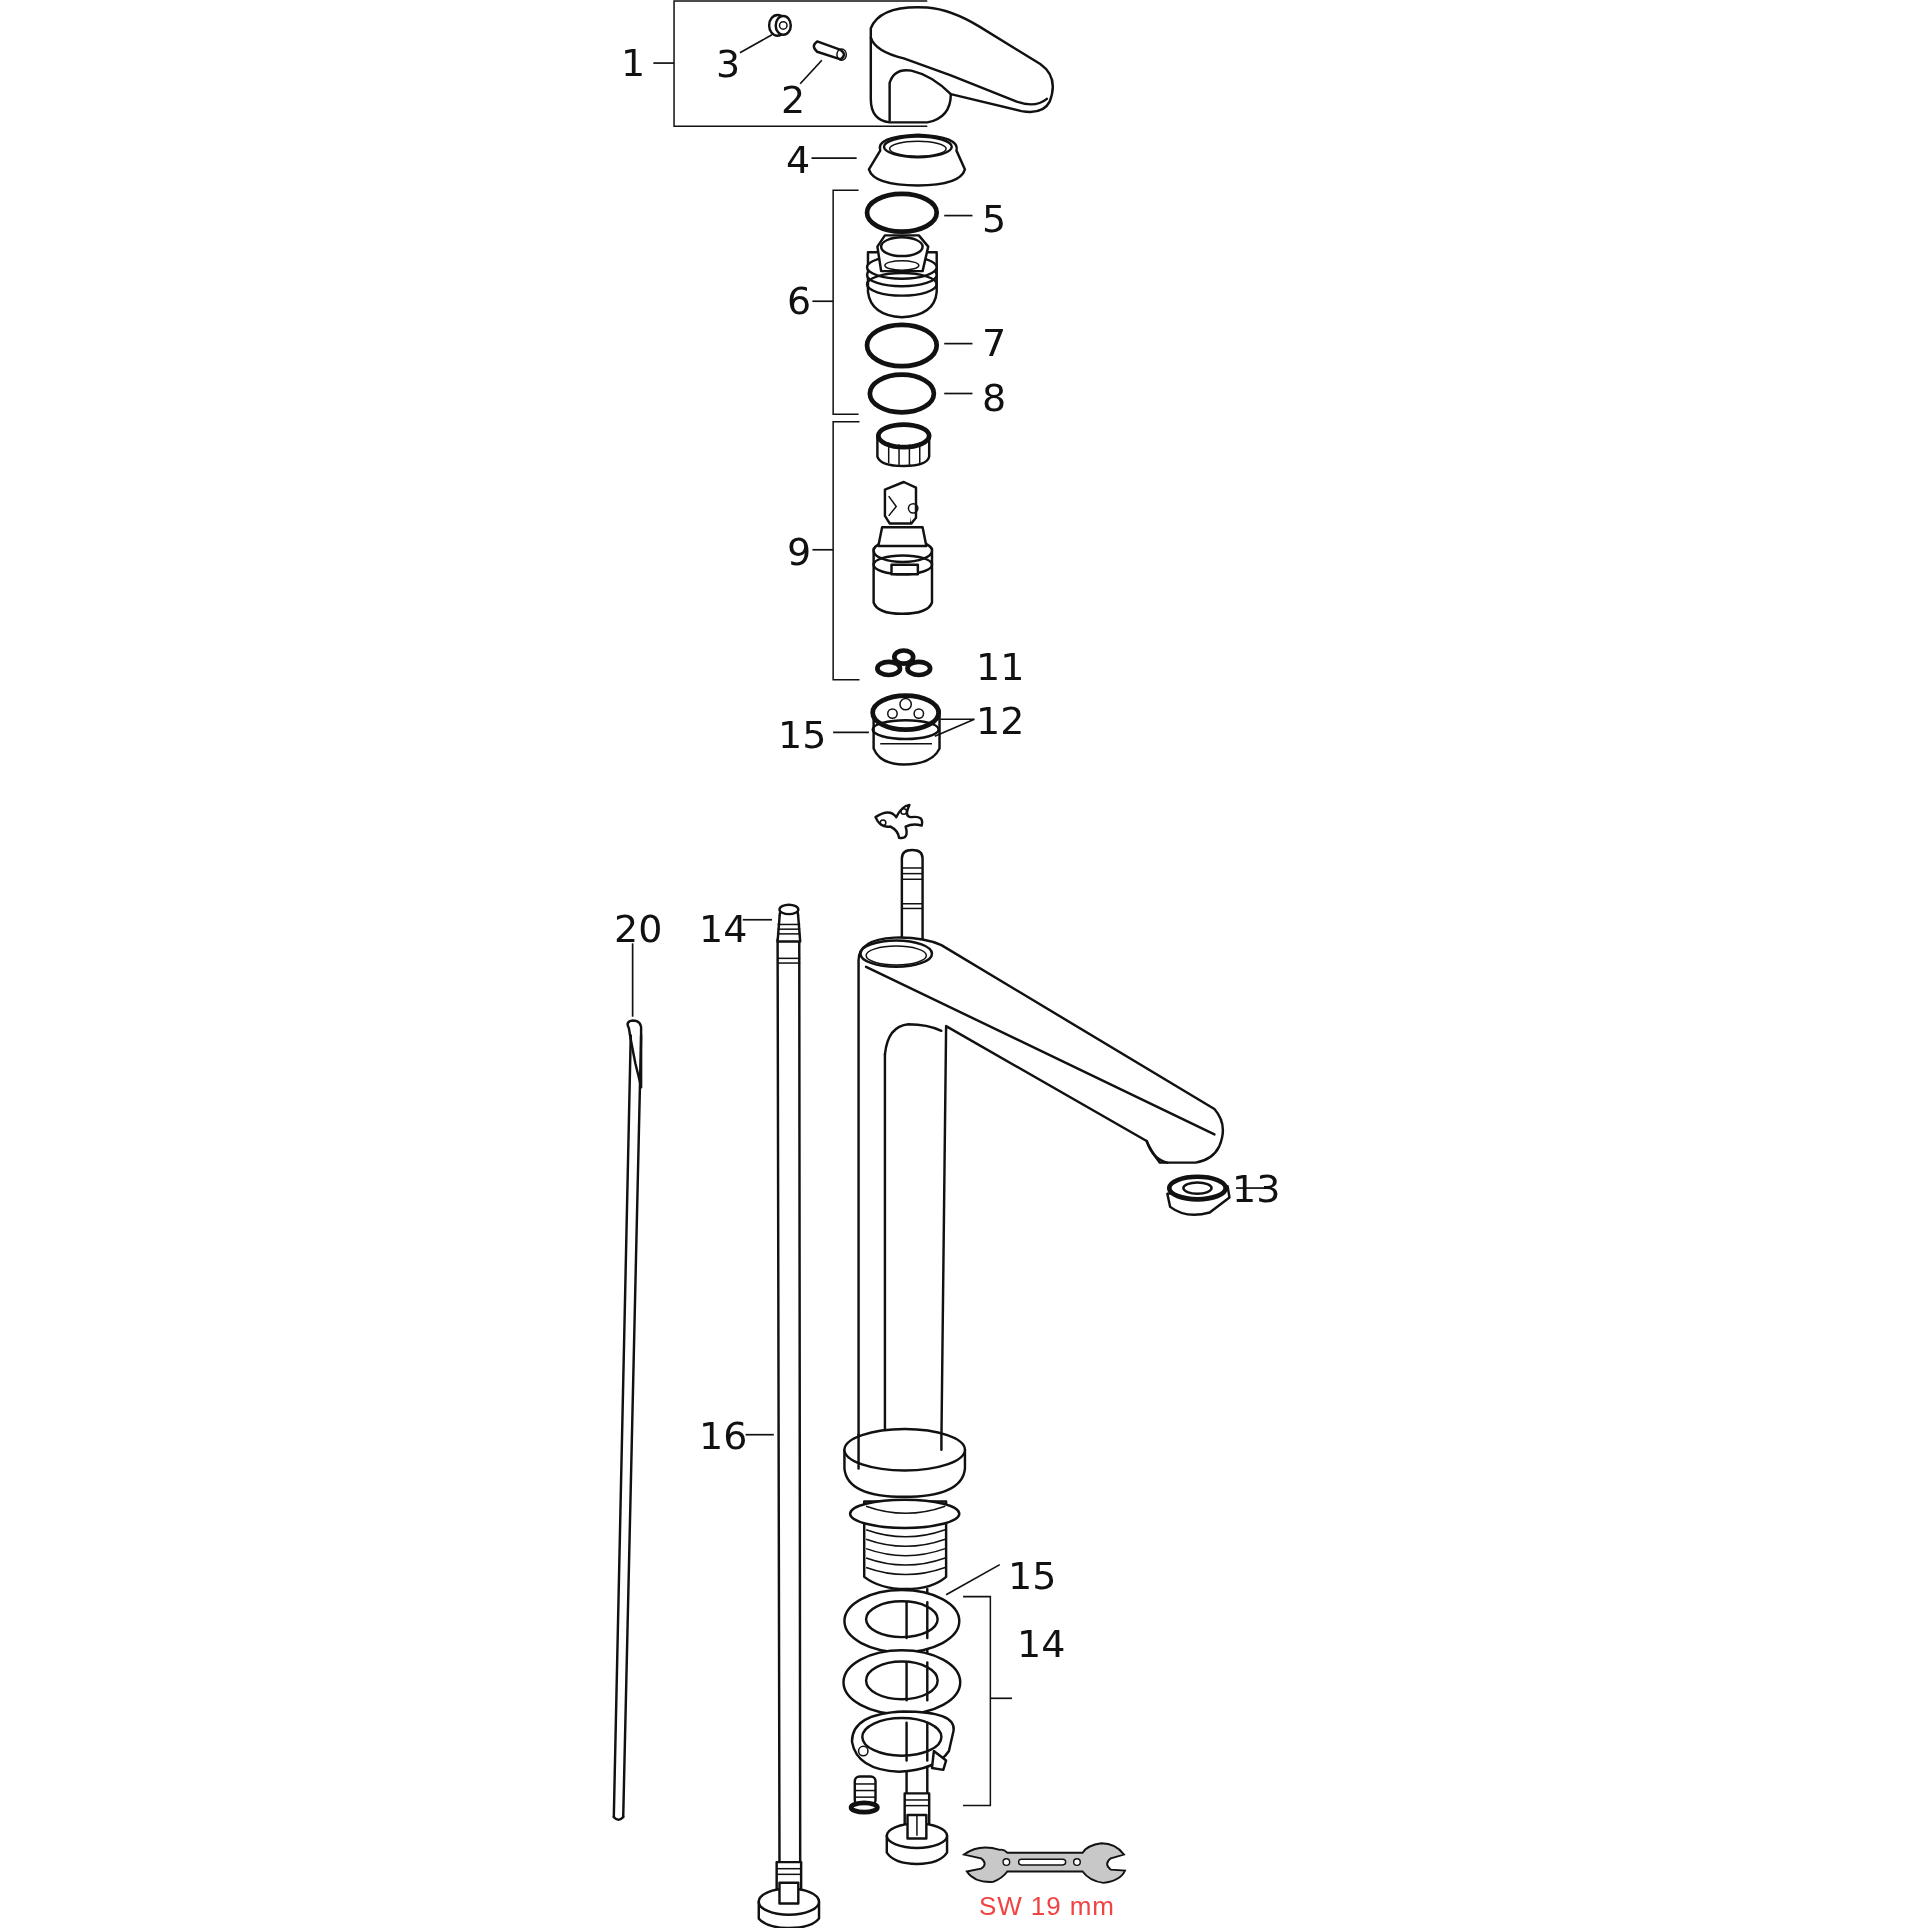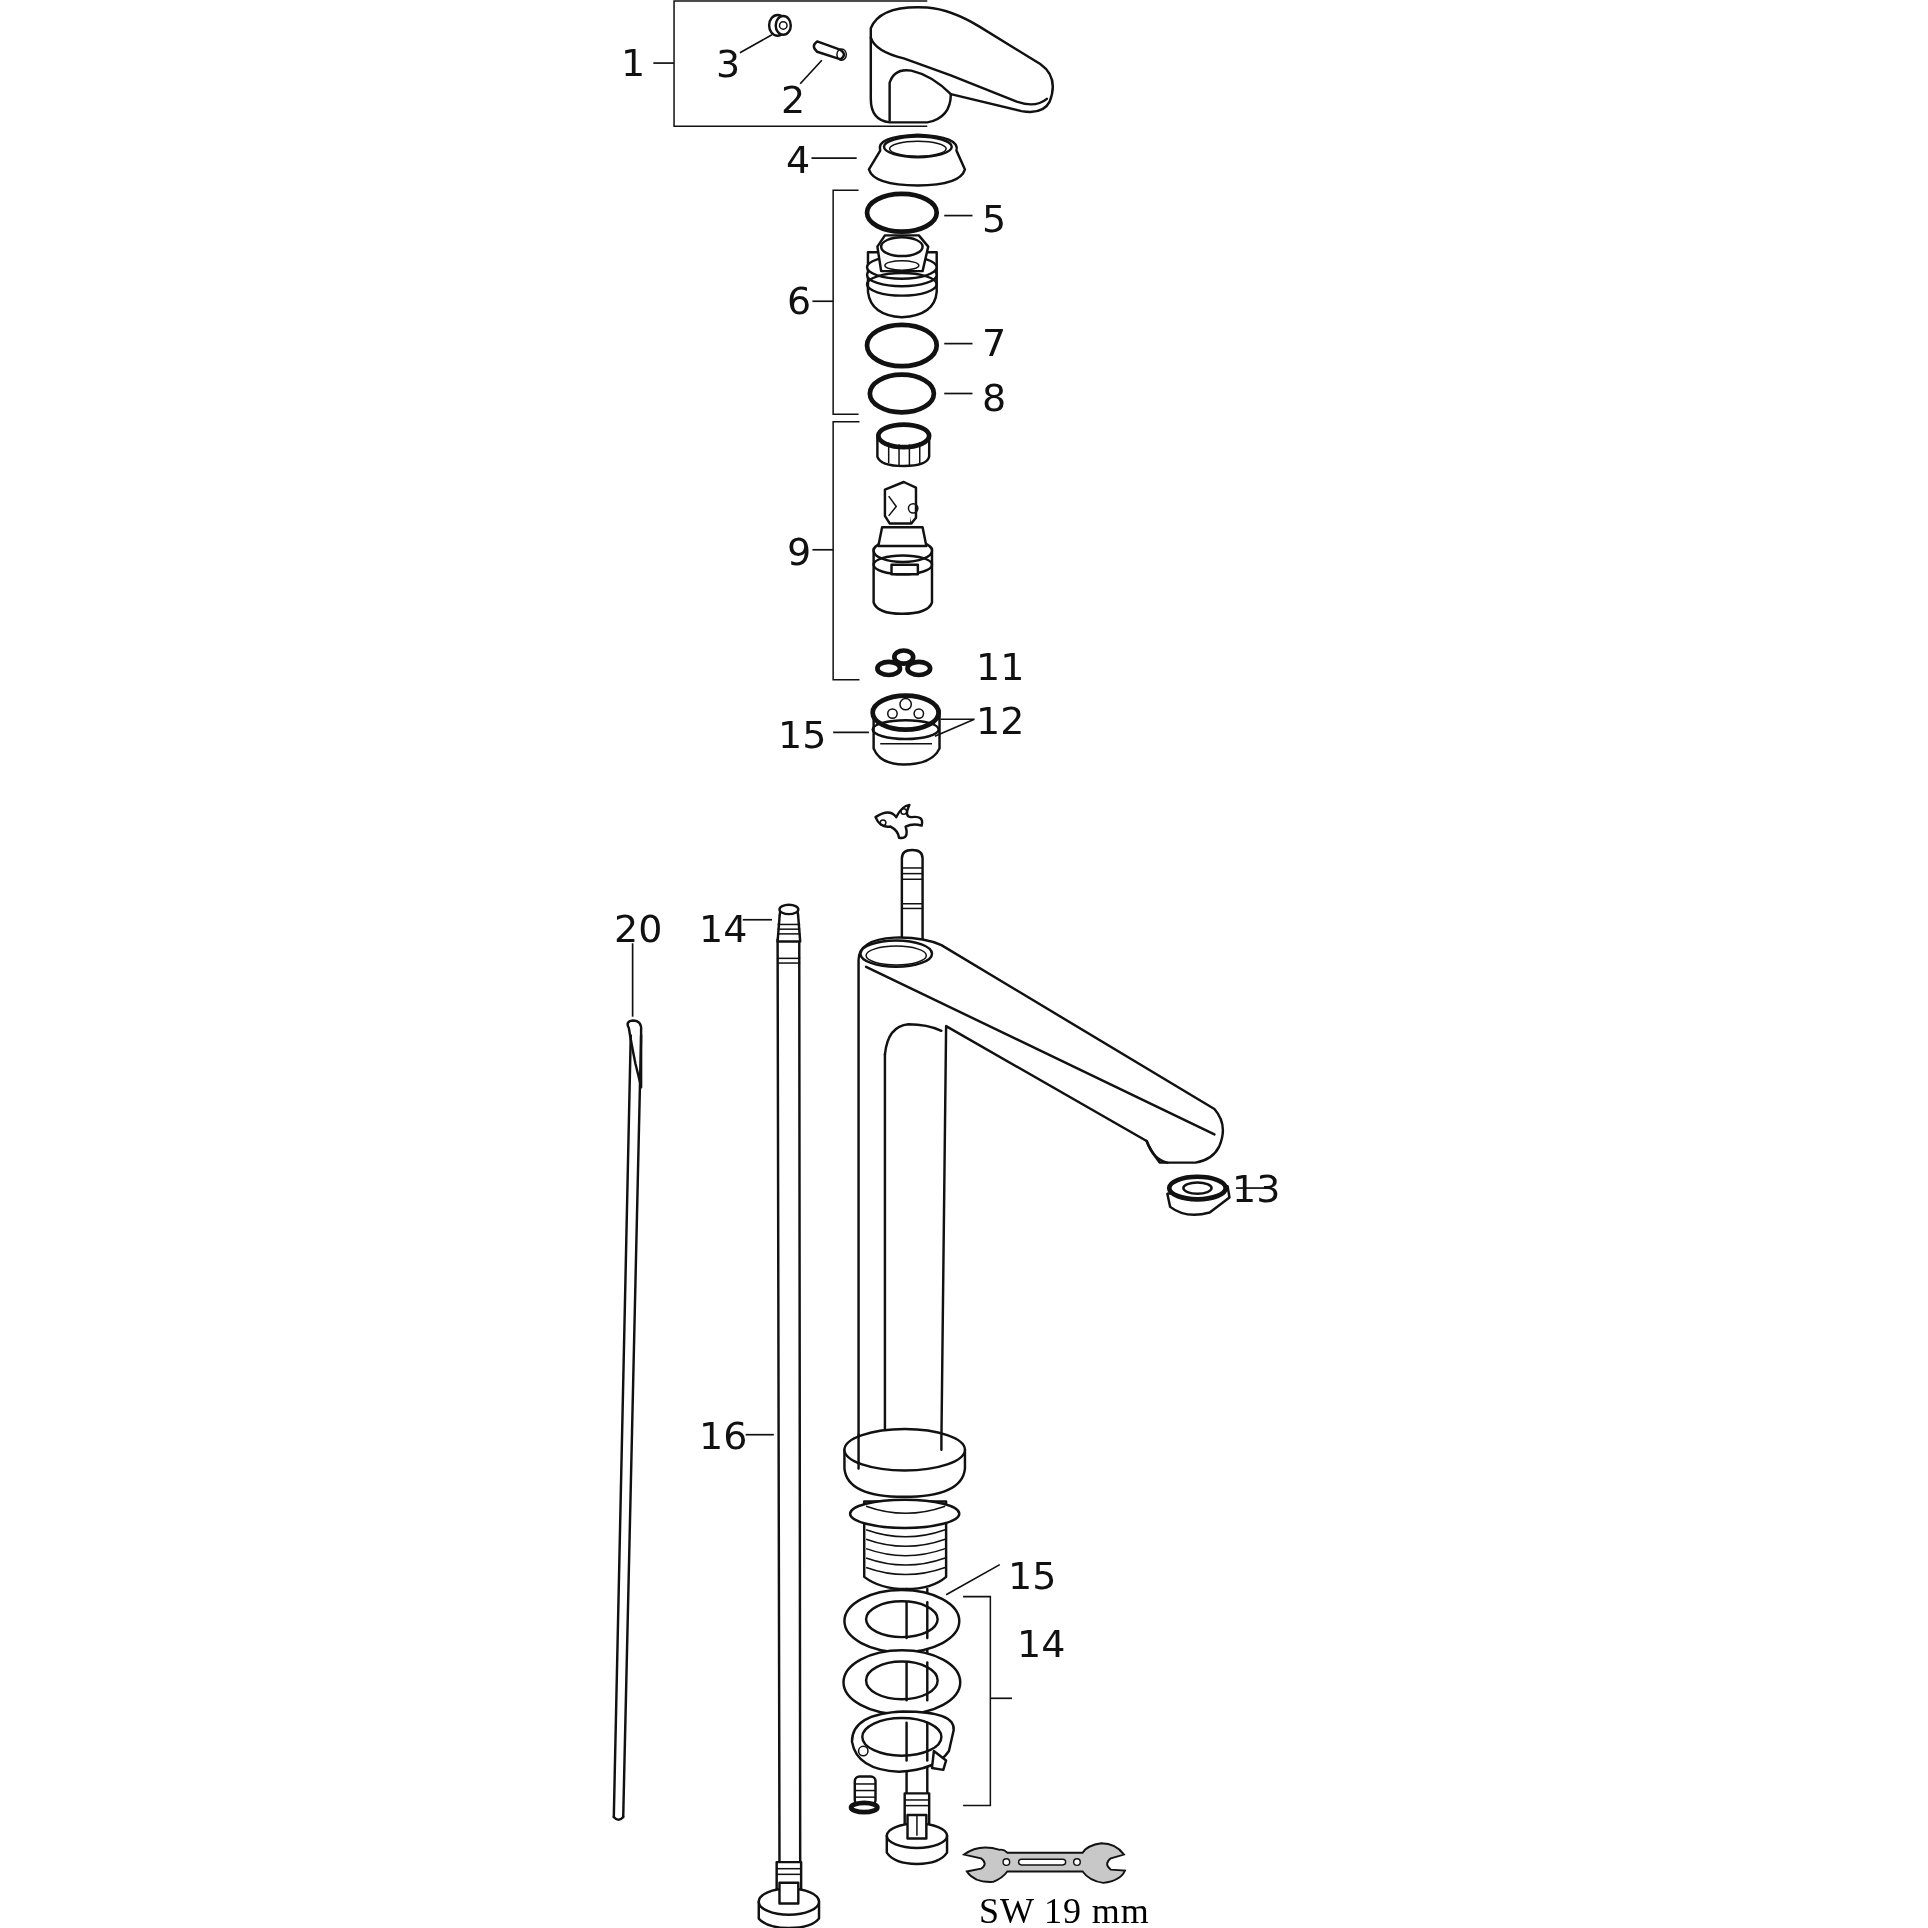--- a/index.html
+++ b/index.html
@@ -1,22 +1,22 @@
 <!DOCTYPE html>
 <html style="font-size:15px"><head>
 <meta charset="utf-8">
 <style>
   html, body { margin: 0; padding: 0; background: #ffffff; }
   body { width: 1928px; height: 1928px; position: relative; overflow: hidden;
          font-family: "DejaVu Sans", "Liberation Sans", sans-serif; }
   #canvas { position: absolute; left: 0; top: 0; width: 1928px; height: 1928px; }
   .lbl { position: absolute; font-size: 38px; color: #111; line-height: 1;
          font-family: "DejaVu Sans", "Liberation Sans", sans-serif; font-weight: 400; }
-  .tool-lbl { position: absolute; font-size: 36px; color: #000000; line-height: 1; letter-spacing: 0.9px;
-              font-family: Liberation Serif, serif; }
+  .tool-lbl { position: absolute; font-size: 26px; color: #ef4444; line-height: 1; letter-spacing: 0.9px;
+              font-family: Liberation Sans, sans-serif; }
   svg .ln { stroke: #111; fill: none; stroke-width: 2.6; stroke-linejoin: round; stroke-linecap: round; }
   svg .thin { stroke: #111; fill: none; stroke-width: 1.6; }
   svg .lead { stroke: #111; fill: none; stroke-width: 1.8; }
   svg .wf { stroke: #111; fill: #fff; stroke-width: 2.6; stroke-linejoin: round; }
   svg .dk { stroke: #111; fill: #fff; stroke-width: 5; }
 </style>
 </head>
 <body>
 
 <svg id="canvas" viewBox="0 0 2048 2048" xmlns="http://www.w3.org/2000/svg">

